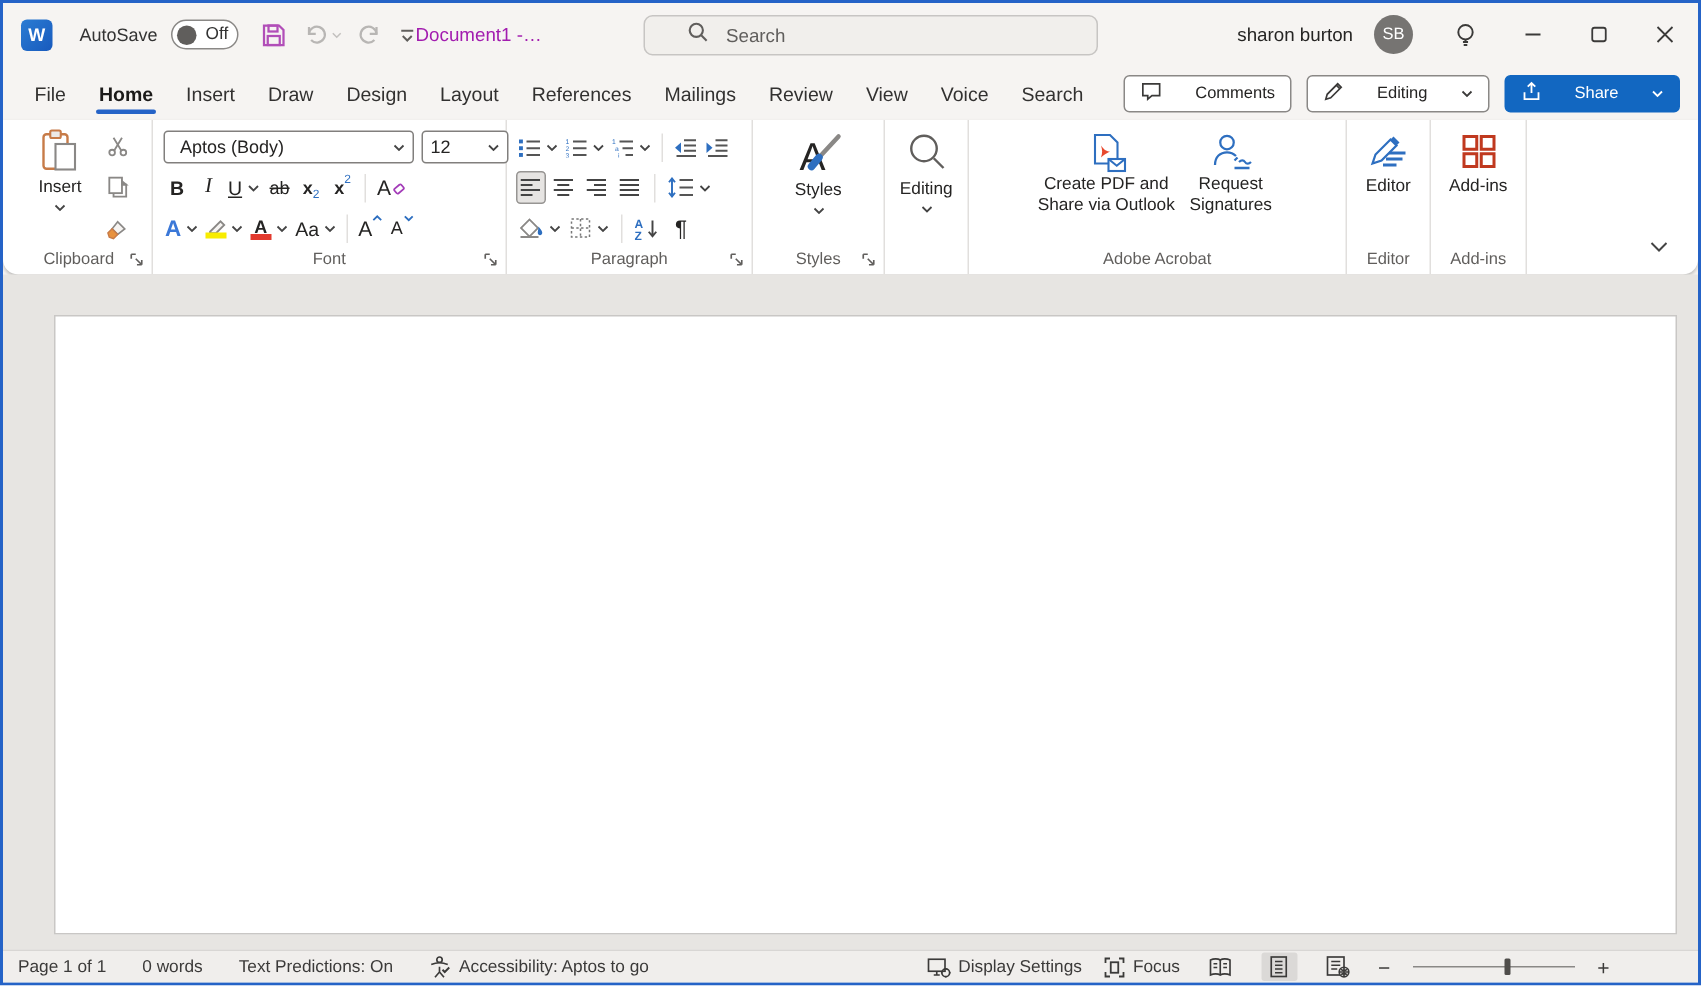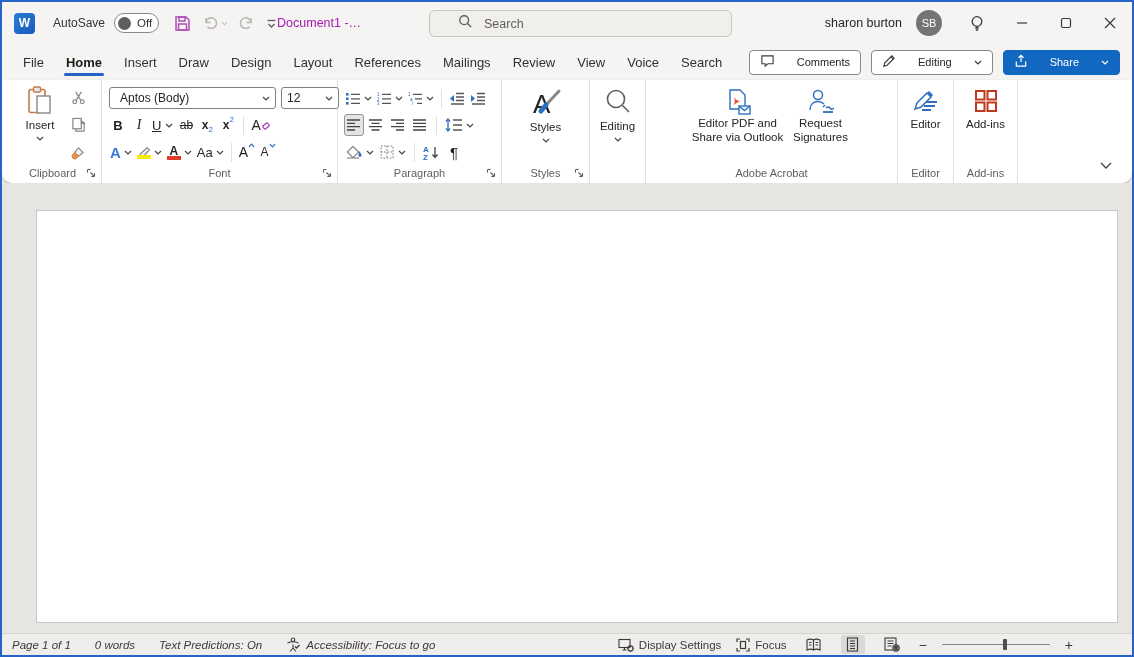--- a/index.html
+++ b/index.html
@@ -63,21 +63,21 @@
   .bar { width:14px; height:4px; margin-top:-1px; }
   .two-line { text-align:center; font-size:11.5px; line-height:14px; color:#252423; }
 
   
   .docarea { position:absolute; top:181px; left:0; right:0; bottom:22px; background:#e7e5e2; }
   .page { position:absolute; left:34px; top:27px; width:1082px; height:413px; background:#fff; border:1px solid #c9c7c5; }
 
   
   .statusbar { position:absolute; left:0; right:0; bottom:0; height:22px; background:#f0eeec; border-top:1px solid #d8d6d4;
                display:flex; align-items:center; font-size:11.5px; color:#3b3a39; padding:0 10px; }
-  .sb-left { display:flex; gap:24px; align-items:center;font-style:italic; }
+  .sb-left { display:flex; gap:24px; align-items:center; }
   .sb-item { display:flex; align-items:center; gap:5px; white-space:nowrap; }
   .sb-right { margin-left:auto; display:flex; align-items:center; gap:15px; }
   .view-btn { width:24px; height:19px; display:flex; align-items:center; justify-content:center; border-radius:2px; }
   .view-btn.sel { background:#dbd9d7; }
   .ztrack { width:108px; height:1px; background:#8a8886; position:relative; }
   .zthumb { position:absolute; left:57%; top:-5px; width:4px; height:11px; background:#4f4d4b; border-radius:1px; }
   .zsign { font-size:14px; color:#3b3a39; line-height:1; }
   .zoom-pct { width:34px; text-align:right;margin-top:38px; }
 </style>
 </head>
@@ -504,21 +504,21 @@
     <div class="rgroup" style="width:252px;">
       <div class="row" style="left:0;right:0;top:8px;justify-content:center;gap:4px;">
         <div class="big-btn" style="width:94px;">
           <svg width="28" height="28" viewBox="0 0 28 28">
             <path d="M6 2h10l5 5v14H6z" fill="#fff" stroke="var(--icon_blue,#2e6fc0)" stroke-width="1.4"></path>
             <path d="M10 9c2 3 4 4 6 4-2 1-4 2-6 4 1-3 1-5 0-8z" fill="#e8492e"></path>
             <rect x="15" y="18" width="11" height="8" fill="#fff" stroke="var(--icon_blue,#2e6fc0)" stroke-width="1.4"></rect>
             <path d="M15 18l5.5 4.5L26 18" fill="none" stroke="var(--icon_blue,#2e6fc0)" stroke-width="1.4"></path>
           </svg>
           <span class="two-line">
-            <span>Editor PDF and</span><br>
+            <span>Create PDF and</span><br>
             <span>Share via Outlook</span>
           </span>
         </div>
         <div class="big-btn" style="width:64px;">
           <svg width="28" height="28" viewBox="0 0 28 28" fill="none" stroke="var(--icon_blue,#2e6fc0)" stroke-width="1.5">
             <circle cx="11" cy="7" r="4.5"></circle>
             <path d="M3 22c0-5.5 3.5-8.5 8-8.5 2.5 0 4.5 1 6 2.5"></path>
             <path d="M16 19l2-2M19 20c1.5-1.5 3-1.5 4 0s2.5 1.5 4 0"></path>
             <path d="M16 24h10" stroke-width="1.8"></path>
           </svg>
@@ -574,21 +574,21 @@
     <div class="sb-left">
       <span class="sb-item">Page 1 of 1</span>
       <span class="sb-item">0 words</span>
       <span class="sb-item">Text Predictions: On</span>
       <span class="sb-item">
         <svg width="15" height="15" viewBox="0 0 15 15" fill="none" stroke="#3b3a39" stroke-width="1.1">
           <circle cx="7" cy="2.8" r="1.8"></circle>
           <path d="M1.5 6c3.5-1.5 7.5-1.5 11 0M7 7.5v3.5M7 11l-3 3.5M7 11l3 3.5"></path>
           <path d="M9 9.5l1.5 1.5L13.5 8" stroke-width="1.3"></path>
         </svg>
-        <span>Accessibility: Focus to go</span>
+        <span>Accessibility: Aptos to go</span>
       </span>
     </div>
     <div class="sb-right">
       <span class="sb-item">
         <svg width="16" height="14" viewBox="0 0 16 14" fill="none" stroke="#3b3a39" stroke-width="1.1">
           <rect x="1" y="1.5" width="11" height="8"></rect>
             <path d="M4.5 12h4M6.5 9.5V12"></path>
           <circle cx="12.5" cy="10.5" r="2.6"></circle>
             <path d="M12.5 7.3v1M12.5 12.7v1M9.3 10.5h1M14.7 10.5h1"></path>
         </svg>

